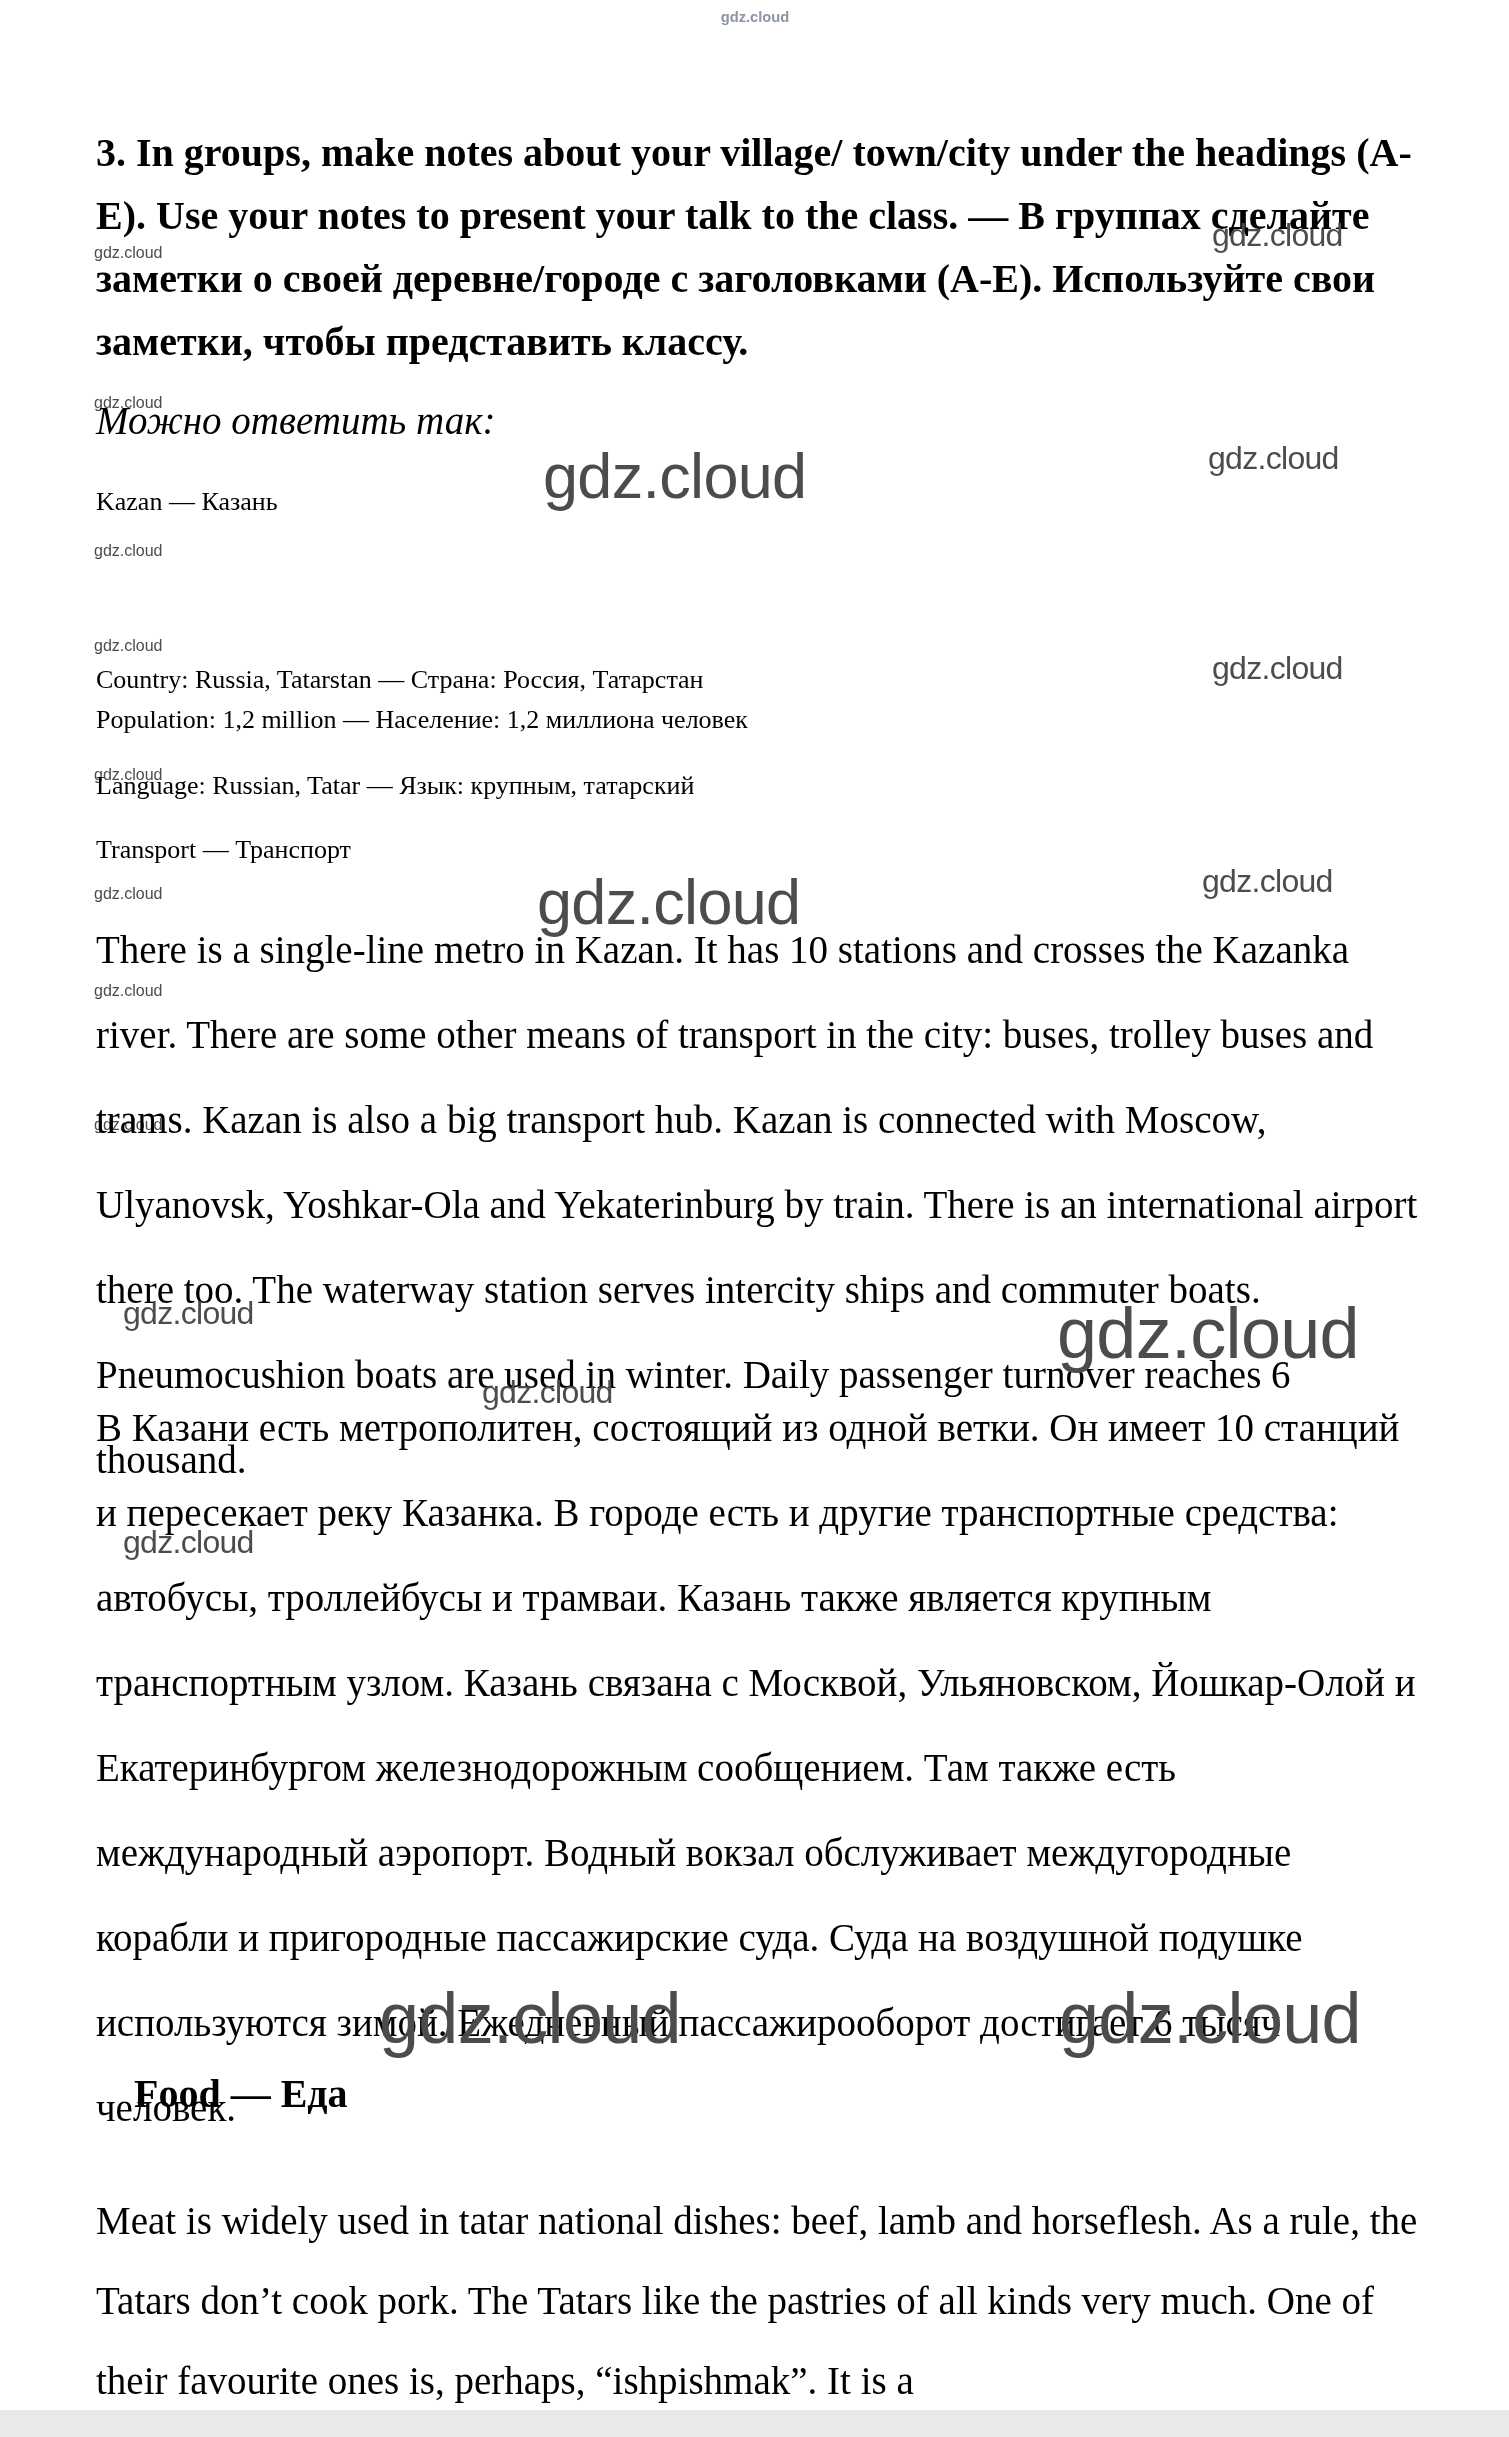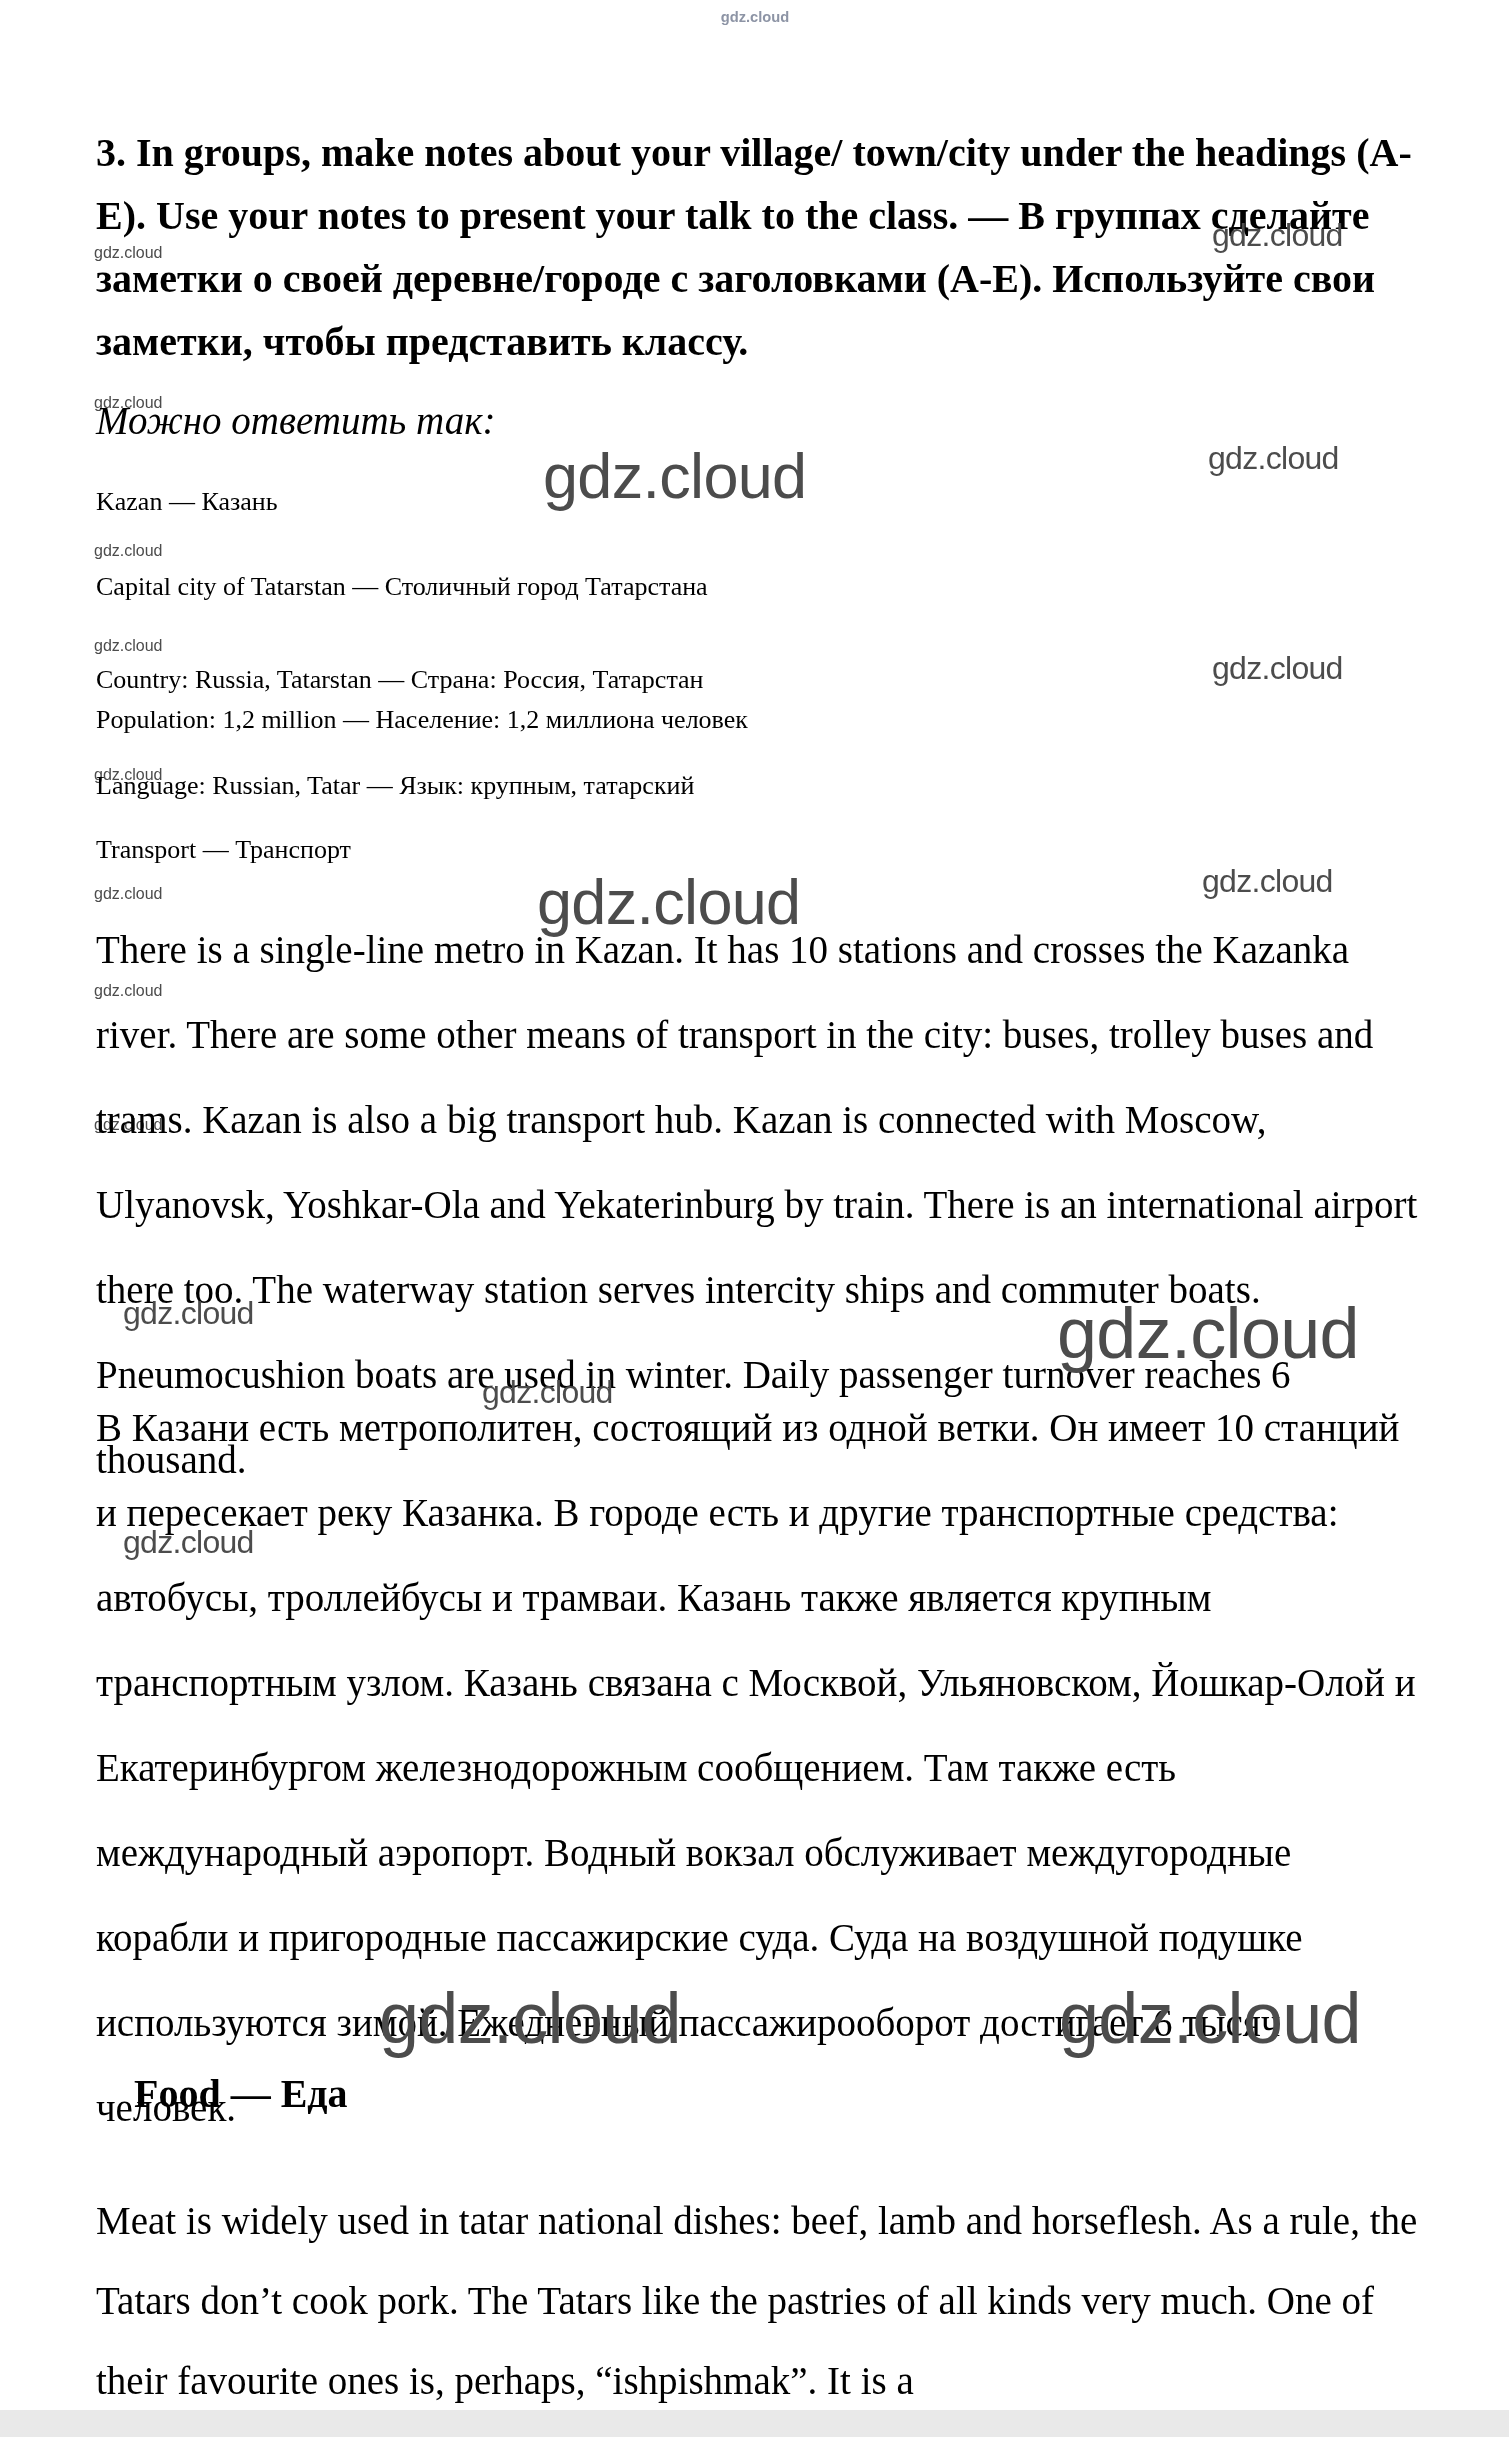--- a/index.html
+++ b/index.html
@@ -83,21 +83,20 @@
   <span class="wm wm-xs wm-c">gdz.cloud</span>
 
   <p class="block lead">Можно ответить так:</p>
 
   <span class="wm wm-lg wm-d">gdz.cloud</span>
   <span class="wm wm-md wm-e">gdz.cloud</span>
 
   <p class="block fact fact-kazan">Kazan — Казань</p>
   <span class="wm wm-xs wm-f">gdz.cloud</span>
 
-  <p class="block fact fact-capital">Capital city of Tatarstan — Столичный город Татарстана</p>
   <span class="wm wm-xs wm-g">gdz.cloud</span>
   <span class="wm wm-md wm-h">gdz.cloud</span>
 
   <p class="block fact fact-country">Country: Russia, Tatarstan — Страна: Россия, Татарстан</p>
 
   <p class="block fact fact-population">Population: 1,2 million — Население: 1,2 миллиона человек</p>
   <span class="wm wm-xs wm-i">gdz.cloud</span>
 
   <p class="block fact fact-language">Language: Russian, Tatar — Язык: крупным, татарский</p>
 

